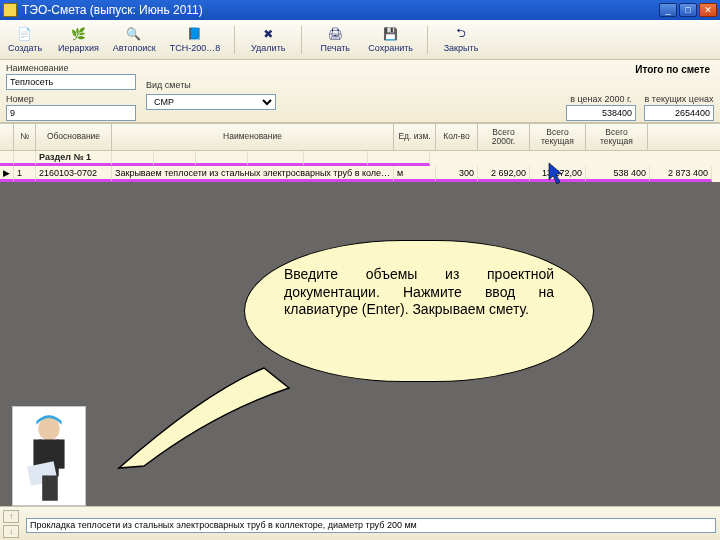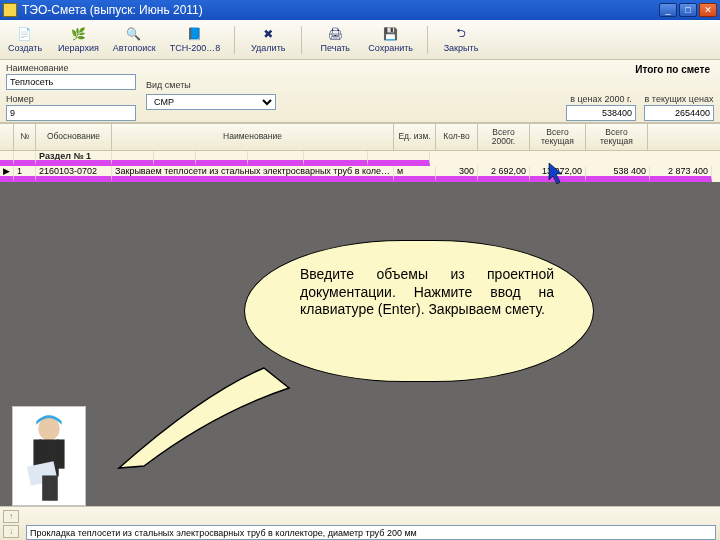--- a/index.html
+++ b/index.html
@@ -20,40 +20,40 @@
   .fieldcol { display:flex; flex-direction:column; gap:1px;}
   .totals-lbl { position:absolute; right:10px; top:4px; font-size:10px; font-weight:bold; color:#000;}
   .row2 { height:30px; display:flex; align-items:flex-start; padding:2px 6px 4px 6px; gap:10px; }
   .totals { margin-left:auto; display:flex; gap:8px; }
   .totalcol { display:flex; flex-direction:column; align-items:center; gap:1px;}
   .totalcol .inp { width:70px; text-align:right;}
   .grid-head { display:flex; background:linear-gradient(#fcfaf0,#f0ead2); border-top:1px solid #c9c4ae; border-bottom:1px solid #c9c4ae; height:28px; }
   .gh { border-right:1px solid #c9c4ae; font-size:8.5px; color:#333; text-align:center; display:flex; align-items:center; justify-content:center; padding:0 2px; line-height:1.1;}
   .grid-body { background:#fff; }
   .section-row { display:flex; background:#faf6e3; height:15px; }
-  .gc { border-right:1px solid #e6e1cb; border-bottom:6px solid #d946ef; font-size:9px; padding:1px 3px; display:flex; align-items:center; overflow:hidden; white-space:nowrap;}
+  .gc { border-right:1px solid #e6e1cb; border-bottom:3px solid #d946ef; font-size:9px; padding:1px 3px; display:flex; align-items:center; overflow:hidden; white-space:nowrap;}
   .section-row .gc { font-weight:bold; color:#222;}
   .data-row { display:flex; height:16px; }
   .data-row.sel { background:#faf6e3; }
   .num { justify-content:flex-end; }
   .dark { position:absolute; top:182px; left:0; right:0; bottom:34px; background:#686765; }
   .callout { position:absolute; left:244px; top:240px; width:350px; }
   .bubble { position:relative; width:350px; height:142px; }
   .bubble-shape { position:absolute; inset:0; background:#fdf8c8; border:1.5px solid #000; border-radius:50%/55%; }
-  .bubble-text { position:absolute; left:56px; right:40px; top:26px; font-size:14px; color:#000; text-align:justify; line-height:1.25;}
+  .bubble-text { position:absolute; left:40px; right:40px; top:26px; font-size:14px; color:#000; text-align:justify; line-height:1.25;}
   .tail { position:absolute; left:-130px; top:118px; width:220px; height:115px; }
   .tail svg { width:100%; height:100%; overflow:visible;}
   .person { position:absolute; left:12px; bottom:34px; width:74px; height:100px; background:#fff; border:1px solid #c6c6c6;}
   .person svg { width:100%; height:100%; }
   .cursor { position:absolute; left:548px; top:162px; width:18px; height:24px; }
   .cursor svg { width:100%; height:100%; }
   .status { position:absolute; left:0; right:0; bottom:0; height:34px; background:linear-gradient(#faf7ea,#eee8d0); border-top:1px solid #c9c4ae; display:flex; }
   .arrows { width:22px; display:flex; flex-direction:column; gap:2px; align-items:center; justify-content:center;}
   .arrow-btn { width:16px; height:13px; border:1px solid #b7b29b; background:#f6f2e0; display:flex; align-items:center; justify-content:center; font-size:8px; color:#888; cursor:pointer;}
-  .status-text { flex:1; display:flex; align-items:flex-end; padding:3px 4px 0 4px;}
+  .status-text { flex:1; display:flex; align-items:center; padding:3px 4px 0 4px;}
   .status-text .inp { width:100%; height:15px; }
 
   .c-mark{width:14px}.c-n{width:22px}.c-code{width:76px}.c-name{width:282px}.c-unit{width:42px}.c-qty{width:42px}.c-p1{width:52px}.c-p2{width:56px}.c-t1{width:64px}.c-t2{width:62px}
   .gh.c-mark{width:14px}.gh.c-n{width:22px}.gh.c-code{width:76px}.gh.c-name{width:282px}.gh.c-unit{width:42px}.gh.c-qty{width:42px}.gh.c-p1{width:52px}.gh.c-p2{width:56px}.gh.c-t1{width:64px}.gh.c-t2{width:62px}
 </style>
 </head>
 <body>
 
 <div class="titlebar">
   <div class="titlebar-icon"></div>

